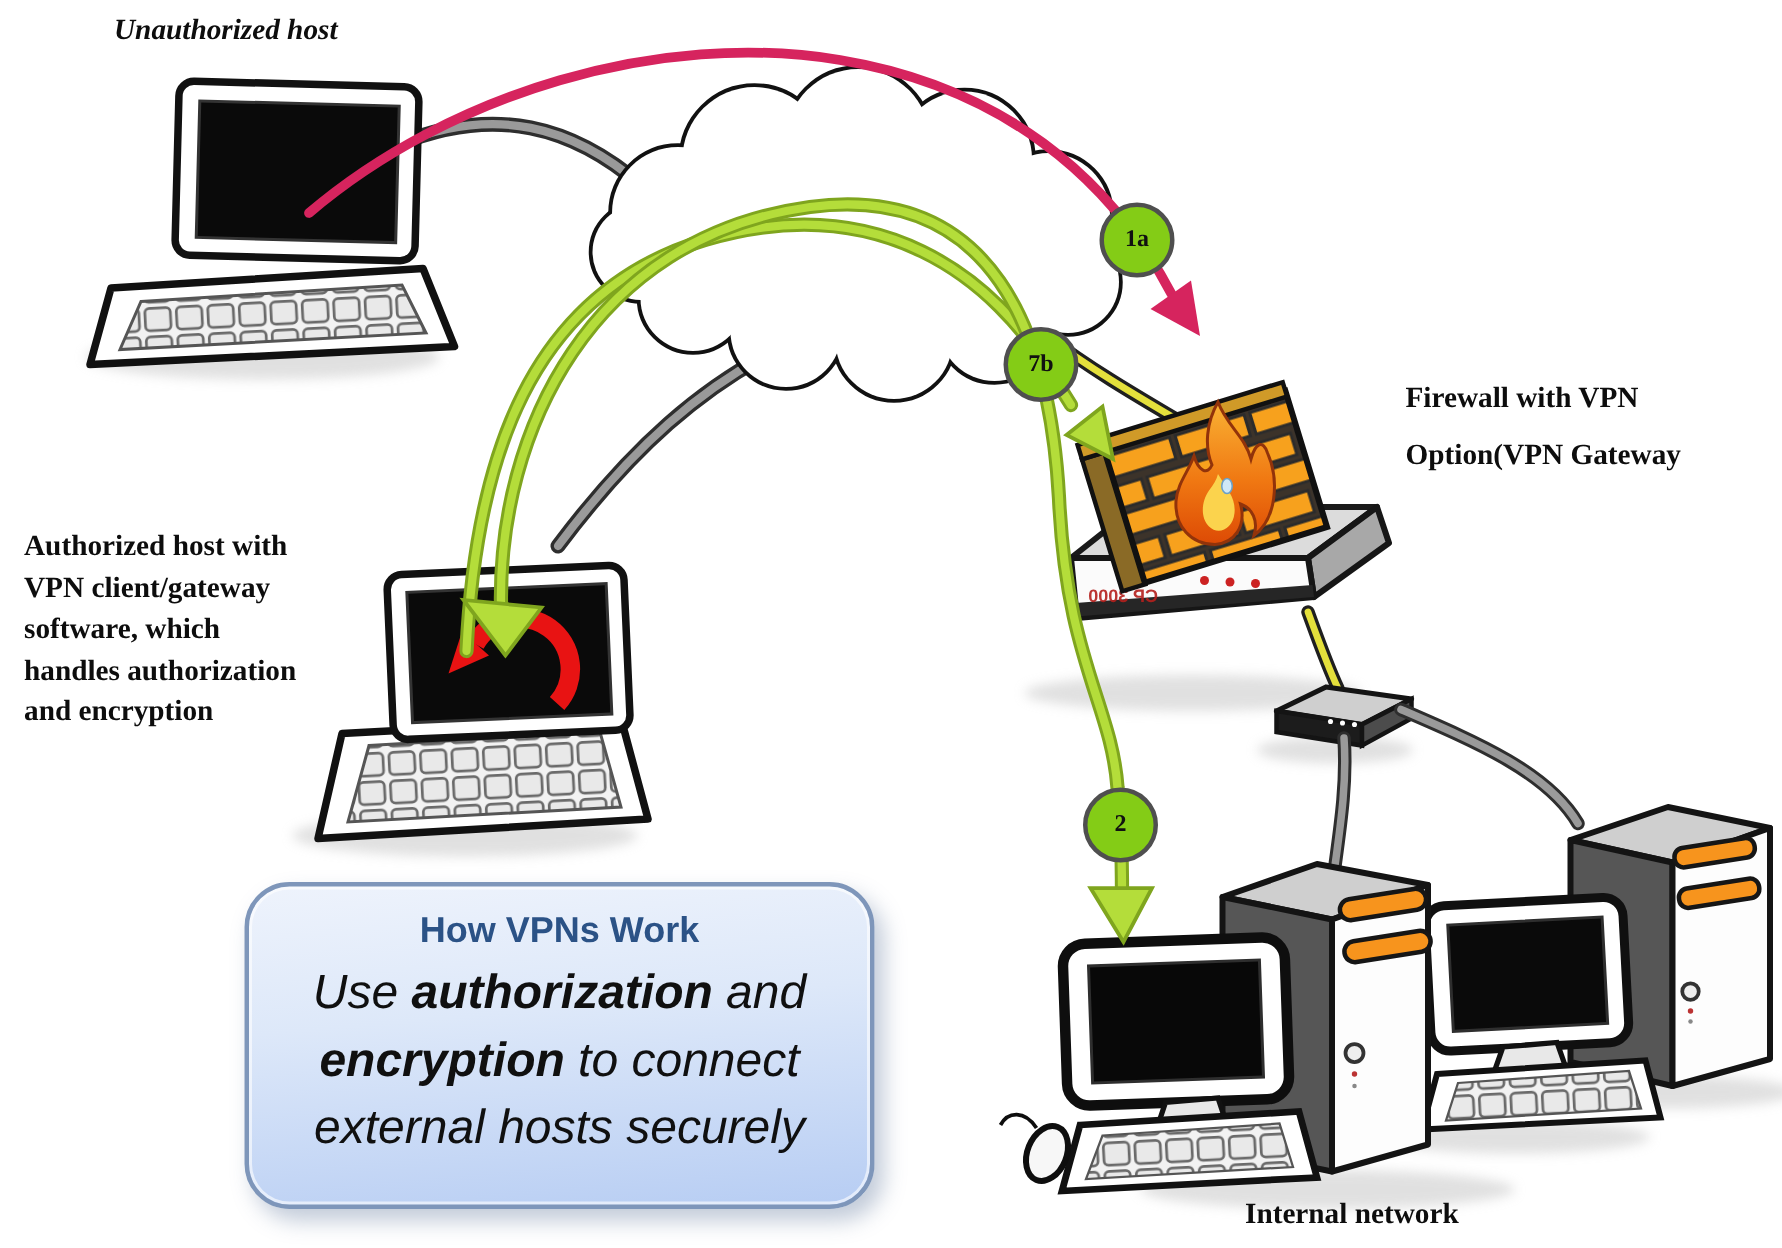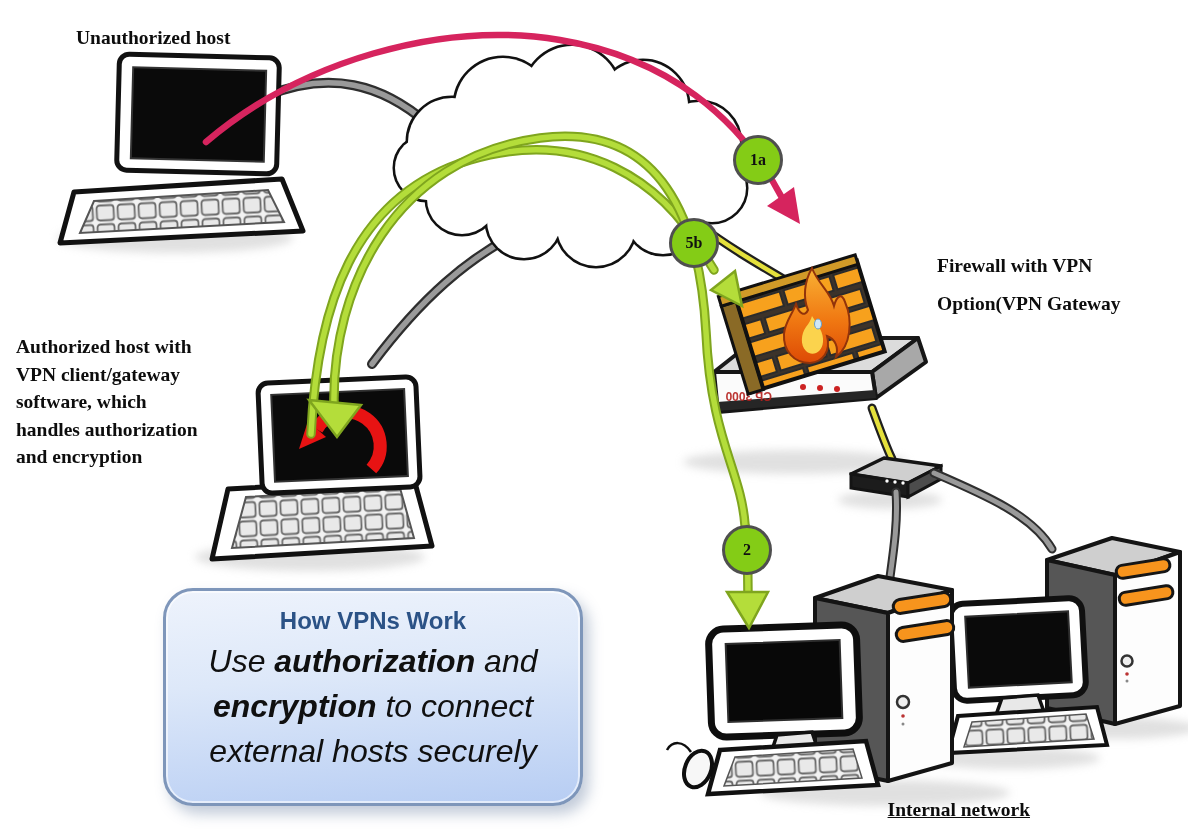--- a/index.html
+++ b/index.html
@@ -2,21 +2,21 @@
 <html><head>
 <meta charset="utf-8">
 <style>
   html,body{margin:0;padding:0;background:#ffffff;}
   .stage{position:relative;width:1188px;height:832px;background:#fff;overflow:hidden;
          font-family:"Liberation Serif", serif;}
   .stage svg{position:absolute;left:0;top:0;}
   .lbl{position:absolute;font-weight:bold;color:#0d0d0d;font-size:19.5px;line-height:27px;
        white-space:pre-line;}
   .lbl-internet{font-size:33px;letter-spacing:1.5px;text-align:center;line-height:36px;}
-  .lbl-center{text-align:right;text-decoration:underline;}
+  .lbl-center{text-align:left;}
   .badge{position:absolute;width:44px;height:44px;border-radius:50%;background:#84cc16;
          border:3px solid #4f4f4f;display:flex;align-items:center;justify-content:center;
          font-weight:bold;font-size:16px;color:#111;}
   .infobox{position:absolute;left:163px;top:588px;width:420px;height:218px;
            border:3px solid #7e96ba;border-radius:30px;
            background:linear-gradient(175deg,#eef3fc 0%,#dde8f9 40%,#b7cdf3 100%);
            box-shadow:6px 8px 14px rgba(120,140,170,.45), inset 0 0 0 2px rgba(255,255,255,.6);
            font-family:"Liberation Sans", sans-serif;text-align:center;padding-top:14px;
            box-sizing:border-box;}
   .infobox .title{font-size:24px;font-weight:bold;color:#2b5286;margin:2px 0 4px 0;}
@@ -219,39 +219,39 @@
     <path d="M 311,434 C 317,308 352,196 470,160 C 585,126 663,183 704,254 L 714,270" stroke="#7fa51e" stroke-width="9.5" stroke-linecap="round"></path>
     <path d="M 311,434 C 317,308 352,196 470,160 C 585,126 663,183 704,254 L 714,270" stroke="#b4dd3a" stroke-width="5.5" stroke-linecap="round"></path>
     <path d="M 334,404 C 332,288 394,158 540,138 C 662,122 700,222 706,332 C 711,440 741,470 745,525 C 747,545 748,560 748,596" stroke="#7fa51e" stroke-width="9.5" stroke-linecap="round"></path>
     <path d="M 334,404 C 332,288 394,158 540,138 C 662,122 700,222 706,332 C 711,440 741,470 745,525 C 747,545 748,560 748,596" stroke="#b4dd3a" stroke-width="5.5" stroke-linecap="round"></path>
     <polygon points="742,306 711,290 735,271" fill="#b4dd3a" stroke="#7fa51e" stroke-width="2.5"></polygon>
     <polygon points="337,437 309,400 361,405" fill="#b4dd3a" stroke="#7fa51e" stroke-width="2.5"></polygon>
     <polygon points="749,628 727,592 768,592" fill="#b4dd3a" stroke="#7fa51e" stroke-width="2.5"></polygon>
   </g>
 </svg>
 
-<div class="lbl" style="left:76px;top:24px;">Unauthorized host</div>
-
-
-<div class="lbl" style="left:16px;top:333px;width:240px;line-height:27.5px;">Authorized host with
+<div class="lbl" style="left:76px;top:7px;font-style:italic;">Unauthorized host</div>
+
+
+<div class="lbl" style="left:16px;top:351px;width:240px;line-height:27.5px;">Authorized host with
 VPN client/gateway
 software, which
 handles authorization
 and encryption</div>
 
 <div class="lbl" style="left:937px;top:247px;width:240px;line-height:38px;">Firewall with VPN
 Option(VPN Gateway</div>
 
 <div class="lbl lbl-center" style="left:830px;top:796px;width:200px;">Internal network</div>
 
 <div class="badge" style="left:733px;top:135px;">
   <span>1a</span>
 </div>
 <div class="badge" style="left:669px;top:218px;">
-  <span>5b</span>
+  <span>7b</span>
 </div>
 <div class="badge" style="left:722px;top:525px;">
   <span>2</span>
 </div>
 
 <div class="infobox">
   <div class="title">How VPNs Work</div>
   <div class="body">
     <span>Use </span><span class="b">authorization</span><span> and </span><span class="b">encryption</span><span> to connect </span><span>external hosts securely</span>
   </div>

